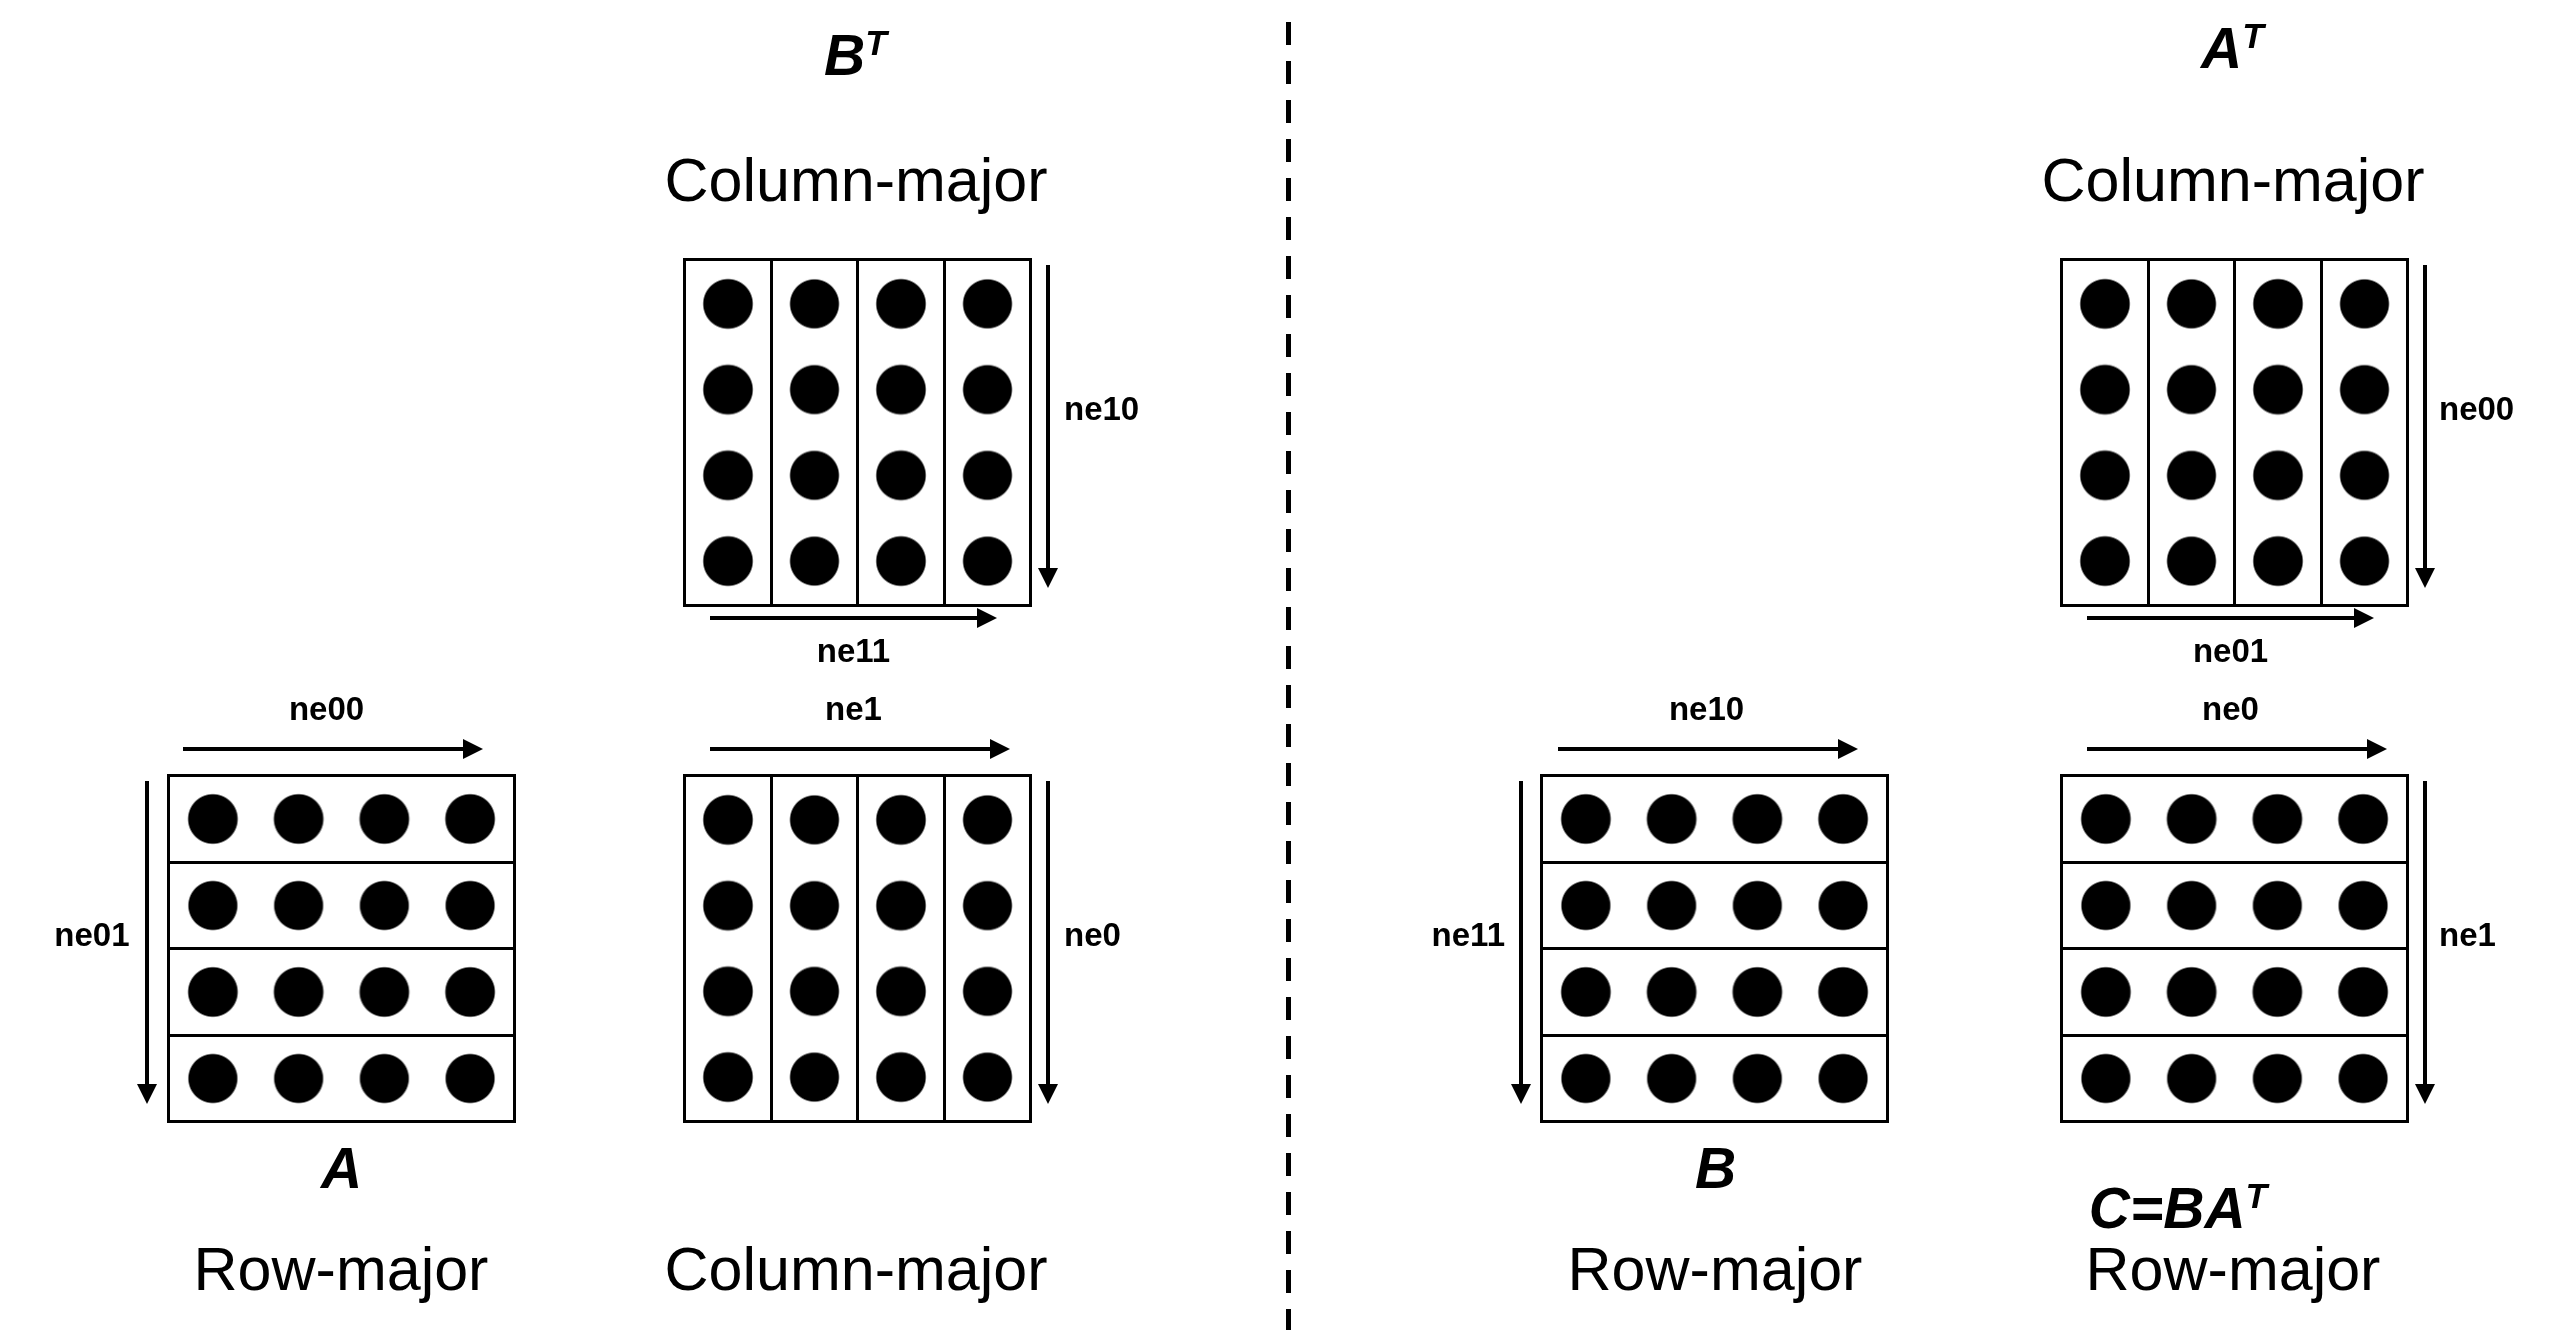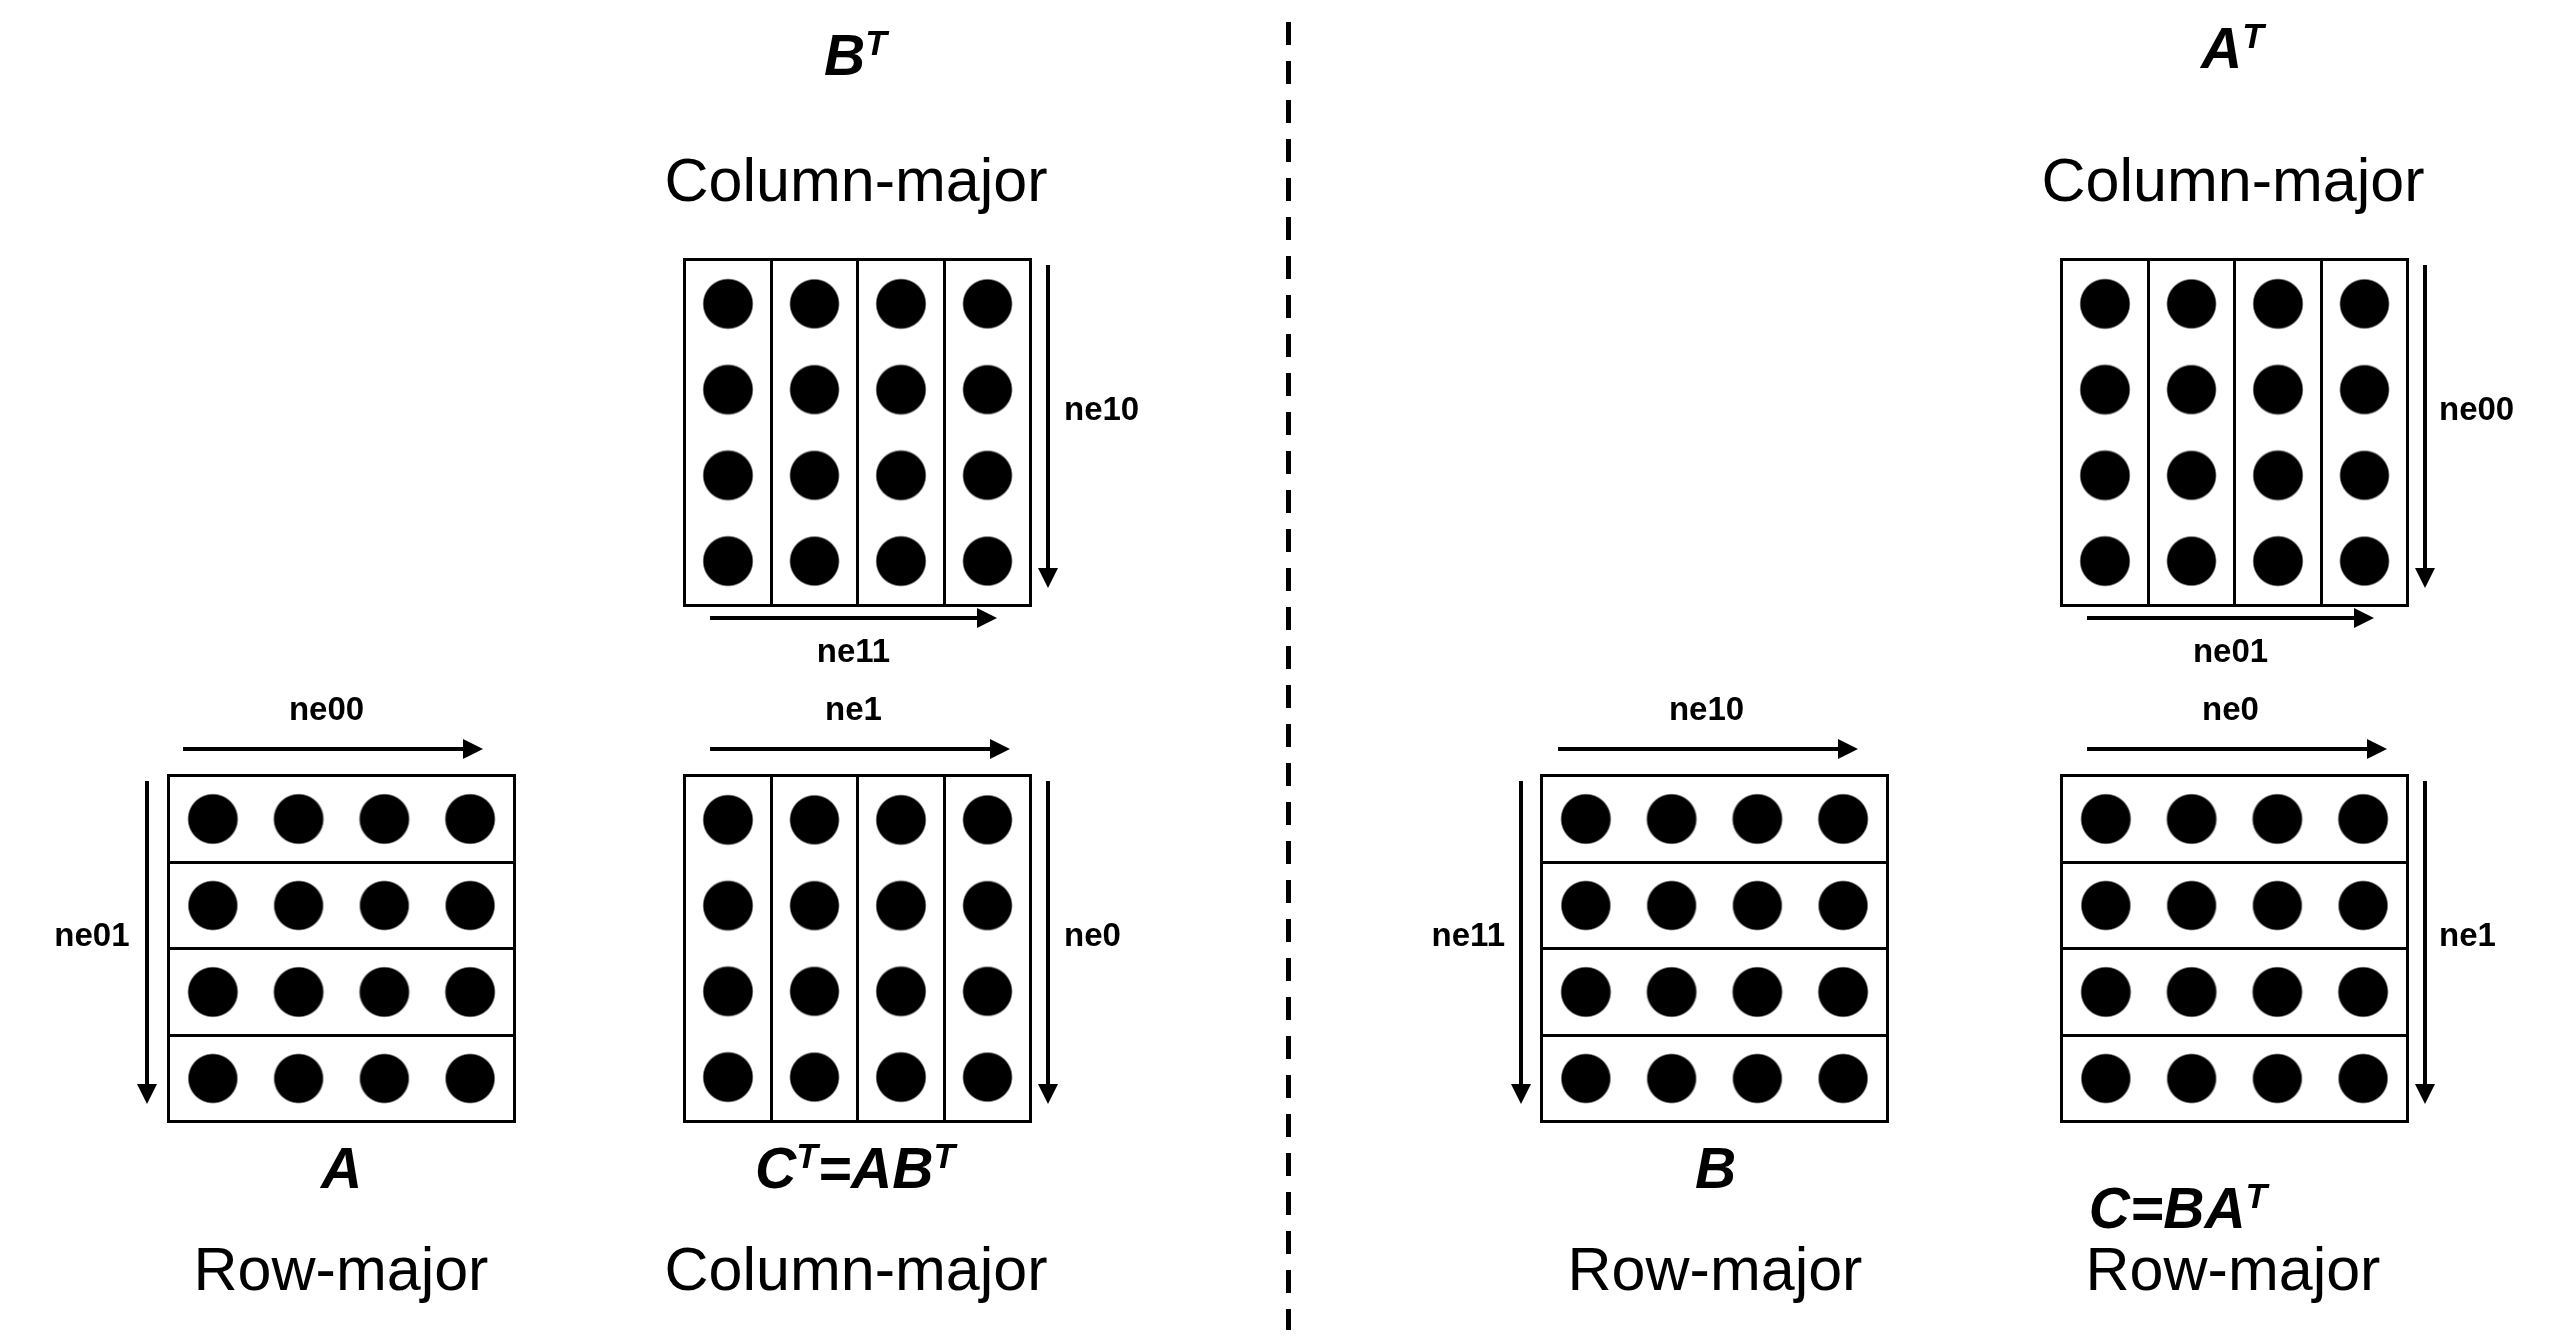--- a/index.html
+++ b/index.html
@@ -137,23 +137,20 @@
   <div class="abs nelabel" style="left:719px; top:692px; width:269px; text-align:center;">ne1</div>
   <div class="abs arrow-right" style="left:710px; top:747px; width:282px;"></div>
   <div class="abs matrix colmajor" style="left:683px; top:774px;">
     <div class="strip"></div>
     <div class="strip"></div>
     <div class="strip"></div>
     <div class="strip"></div>
   </div>
   <div class="abs arrow-down" style="left:1046px; top:781px; height:305px;"></div>
   <div class="abs nelabel" style="left:1064px; top:918px;">ne0</div>
-  <div class="abs mtitle" style="left:676px; top:1136px; width:358px;">
-    <span>C</span><sup>T</sup><span>=AB</span><sup>T</sup>
-  </div>
   <div class="abs layoutlabel" style="left:632px; top:1236px; width:448px;">Column-major</div>
 
   <div class="abs mtitle" style="left:2098px; top:16px; width:269px;">
     <span>A</span><sup>T</sup>
   </div>
   <div class="abs layoutlabel" style="left:2009px; top:147px; width:448px;">Column-major</div>
   <div class="abs matrix colmajor" style="left:2060px; top:258px;">
     <div class="strip"></div>
     <div class="strip"></div>
     <div class="strip"></div>

